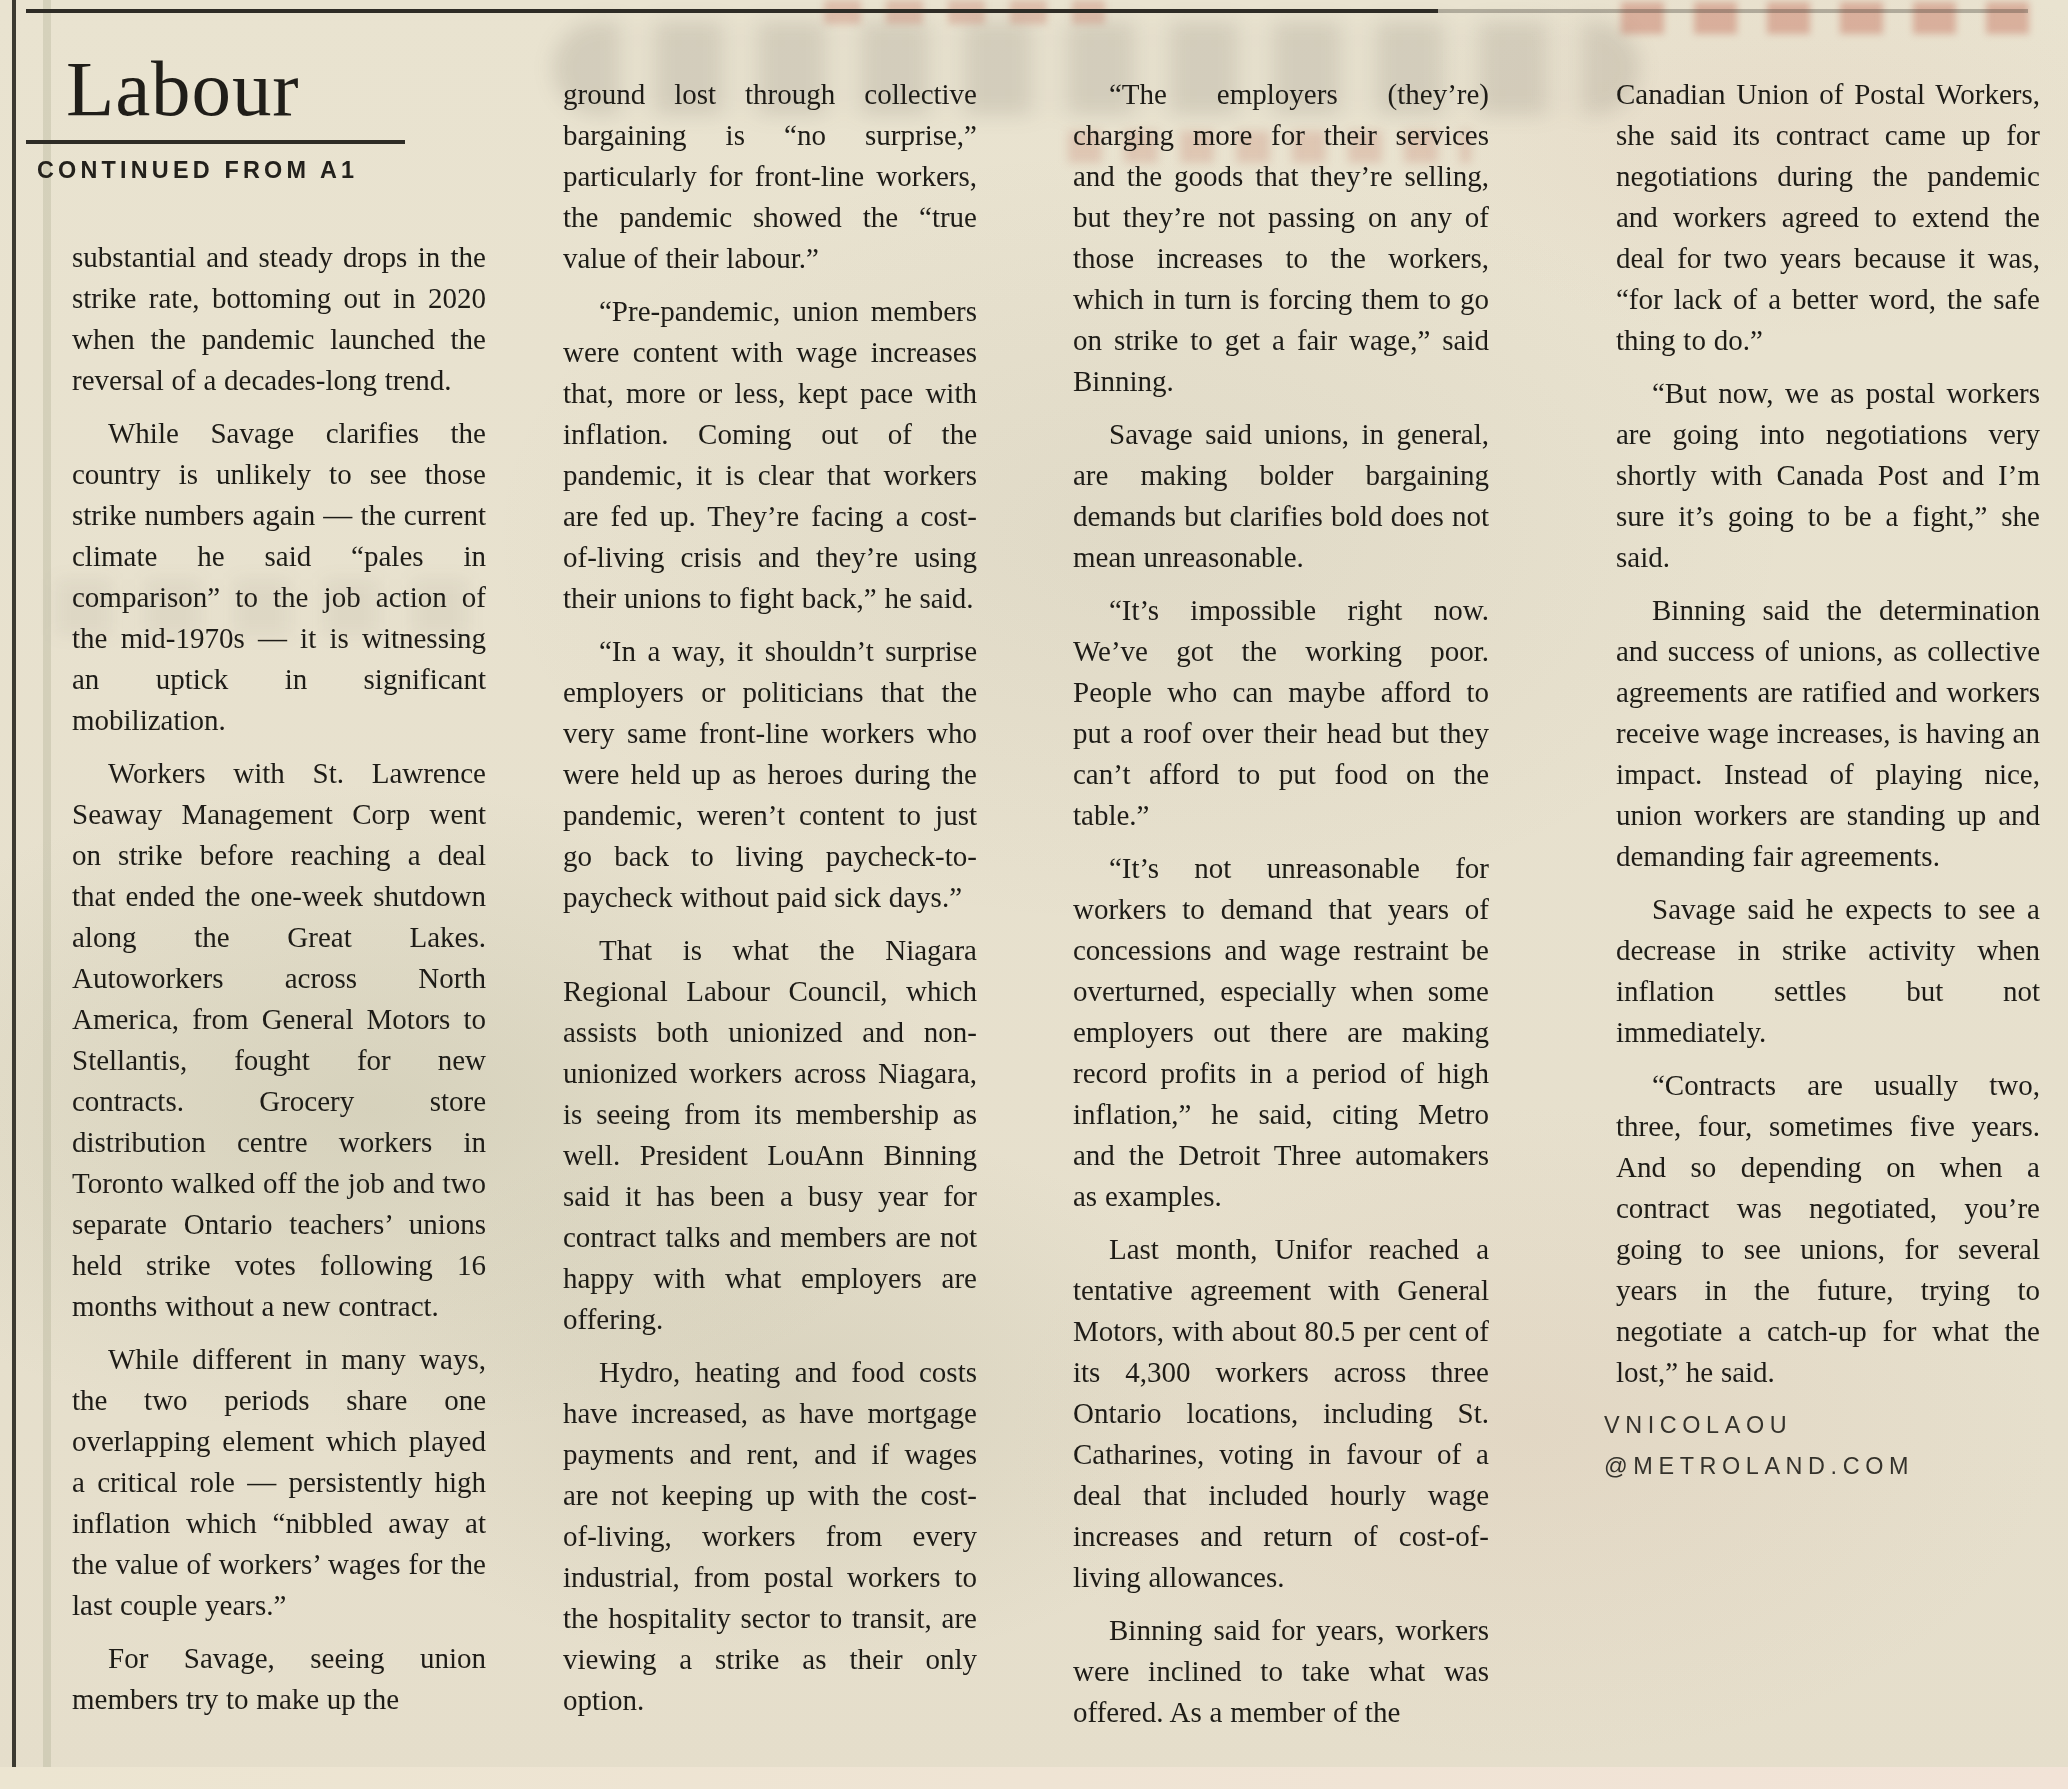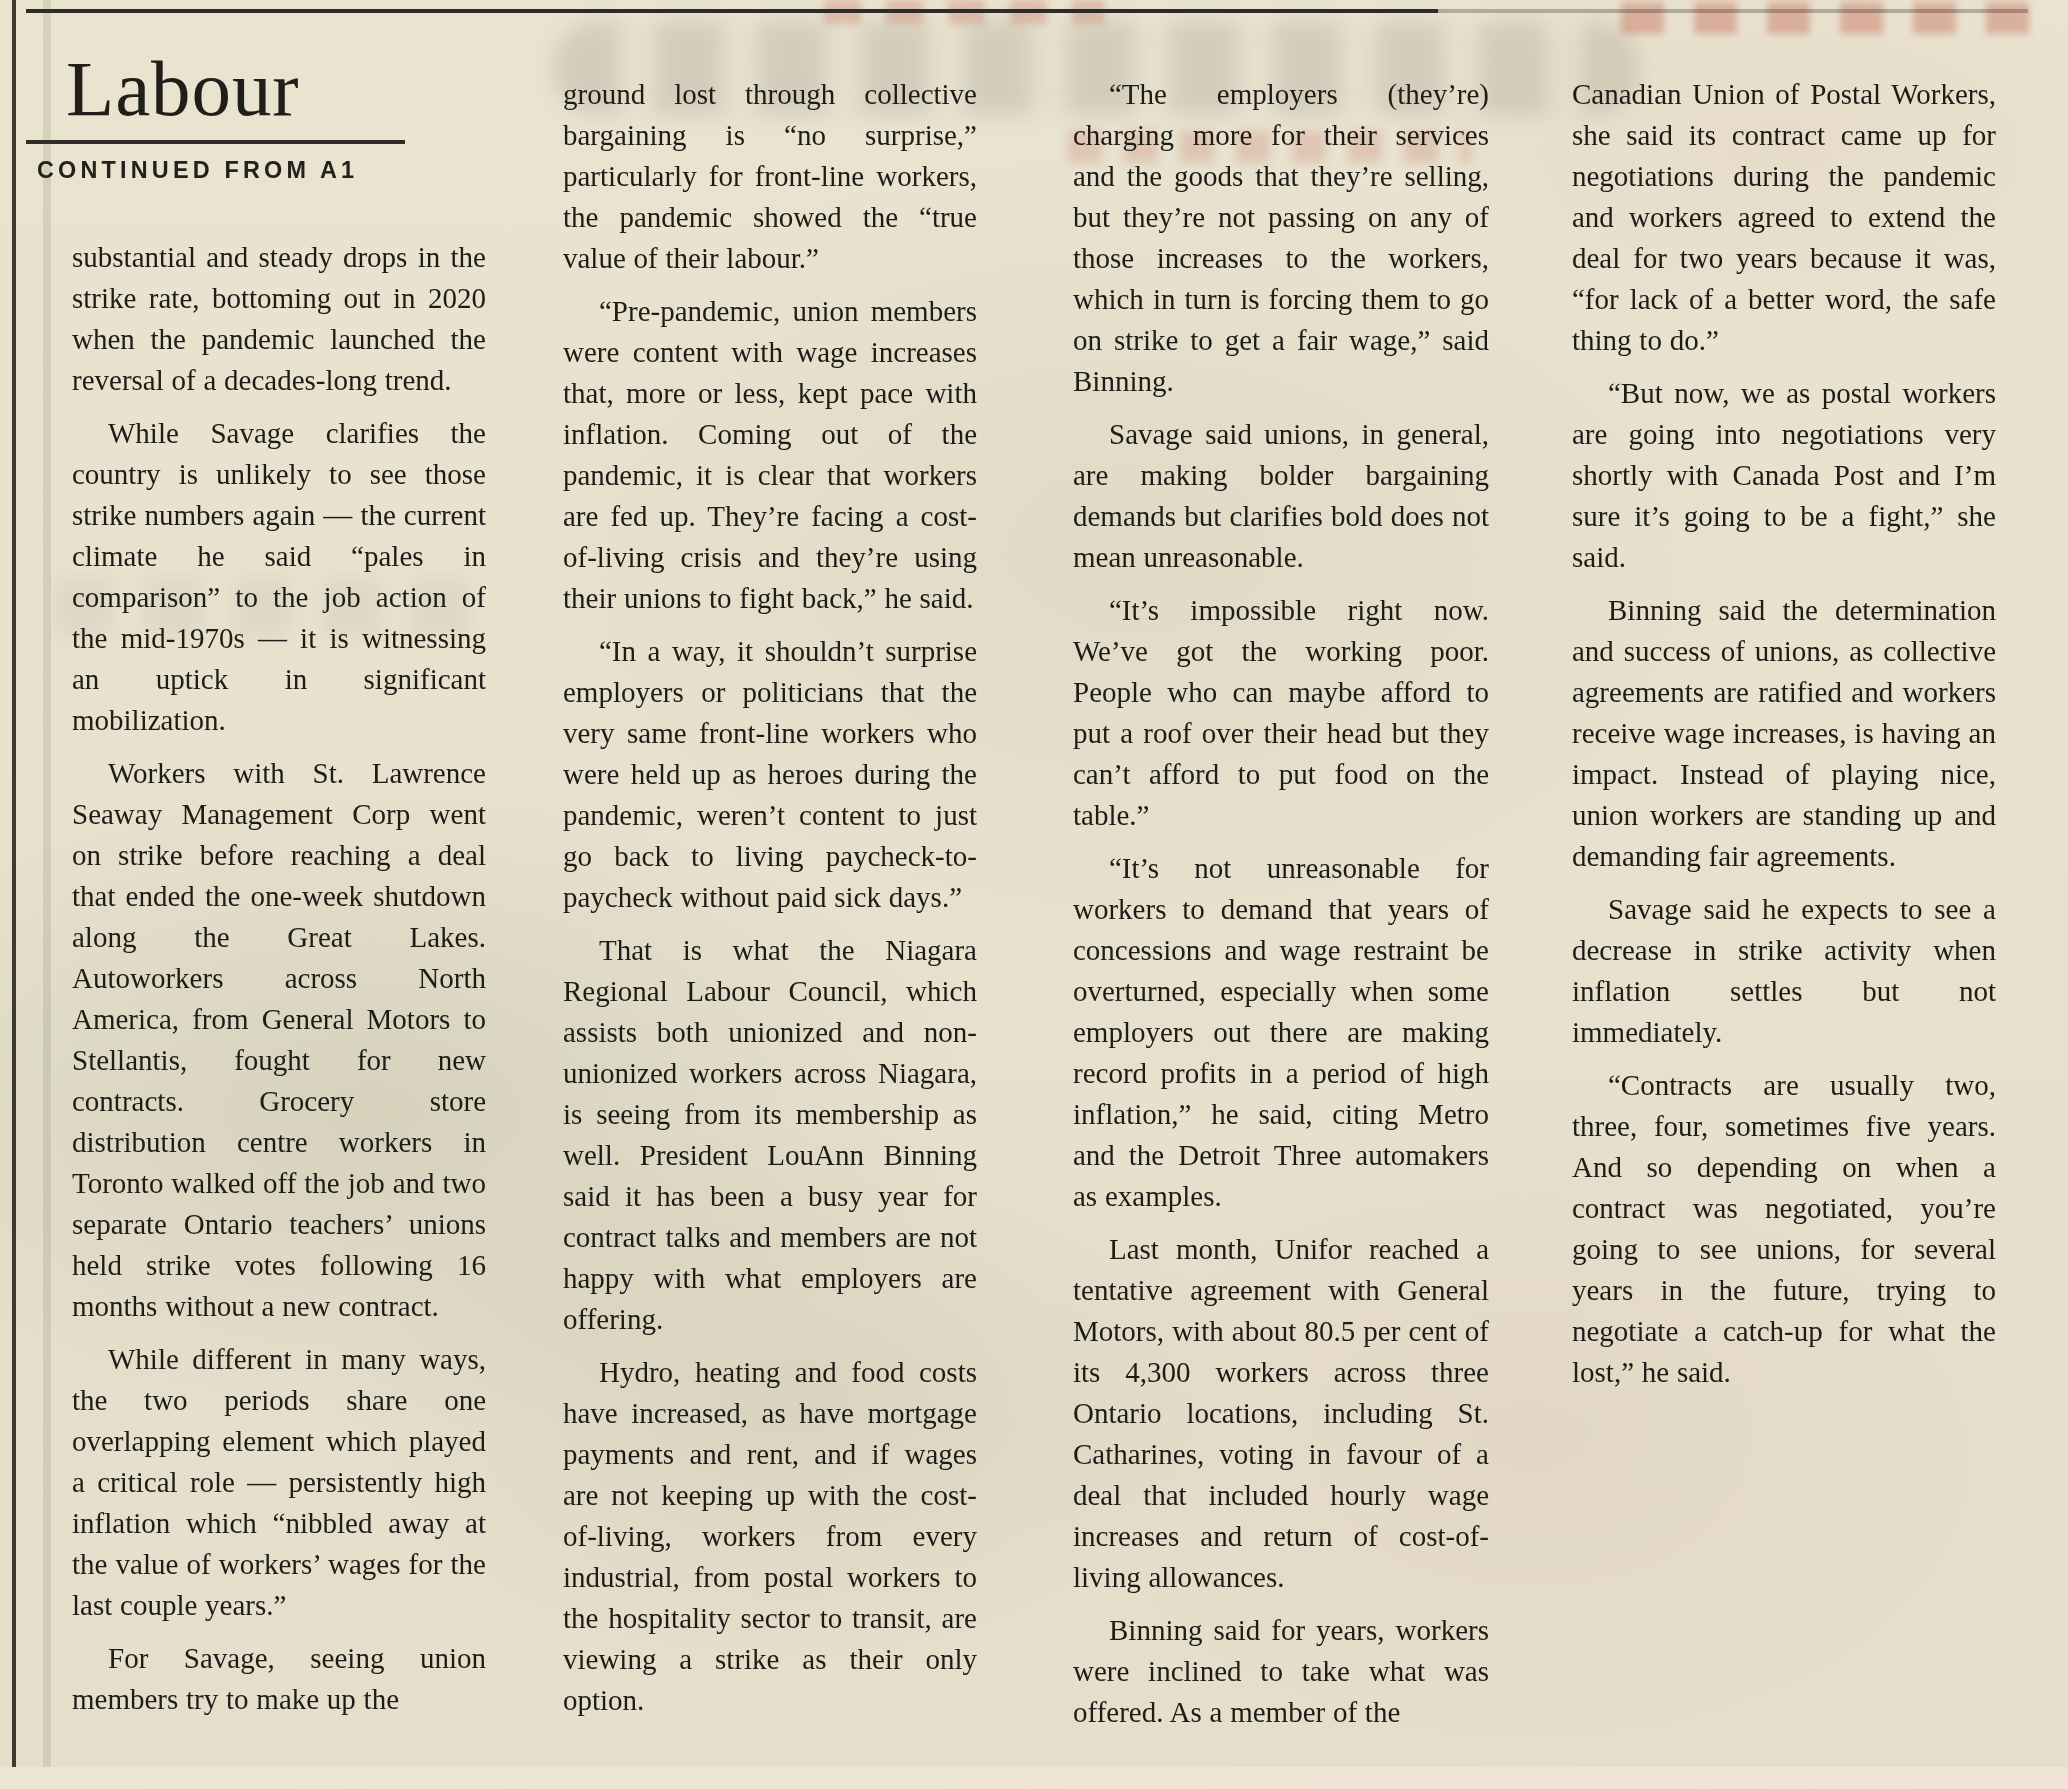--- a/index.html
+++ b/index.html
@@ -56,21 +56,21 @@
   }
 
   
   .col {
     position:absolute; top:62px; width:438px; height:1701px; overflow:hidden;
     font-size:29px; line-height:41px; text-align:justify; word-spacing:0.5px;
   }
   .col-1 { left:60px;  top:225px; height:1541px; }
   .col-2 { left:551px; }
   .col-3 { left:1061px; width:440px; }
-  .col-4 { left:1560px; width:448px; height:1707px; }
+  .col-4 { left:1604px; width:448px; height:1707px; }
 
   .para { margin:12px; }
   .para.indent { text-indent:36px; }
 
   .byline {
     margin-top:9.4px;
     font-family:"Liberation Sans", sans-serif;
     font-size:23.4px; line-height:41px; letter-spacing:5.6px;
     text-align:left; color:#34322b; word-spacing:0;
   }
@@ -119,16 +119,20 @@
       <p class="para indent">Binning said for years, workers were inclined to take what was offered. As a member of the</p>
     </div>
   <div class="col col-4">
     <div>
         <p class="para">Canadian Union of Postal Workers, she said its contract came up for negotiations during the pandemic and workers agreed to extend the deal for two years because it was, “for lack of a better word, the safe thing to do.”</p>
         <p class="para indent">“But now, we as postal workers are going into negotiations very shortly with Canada Post and I’m sure it’s going to be a fight,” she said.</p>
         <p class="para indent">Binning said the determination and success of unions, as collective agreements are ratified and workers receive wage increases, is having an impact. Instead of playing nice, union workers are standing up and demanding fair agreements.</p>
         <p class="para indent">Savage said he expects to see a decrease in strike activity when inflation settles but not immediately.</p>
         <p class="para indent">“Contracts are usually two, three, four, sometimes five years. And so depending on when a contract was negotiated, you’re going to see unions, for several years in the future, trying to negotiate a catch-up for what the lost,” he said.</p>
       </div>
+    <div class="byline">
+      <div>VNICOLAOU</div>
+      <div>@METROLAND.COM</div>
+    </div>
   </div>
 
 </div>
 
 
 </body></html>

